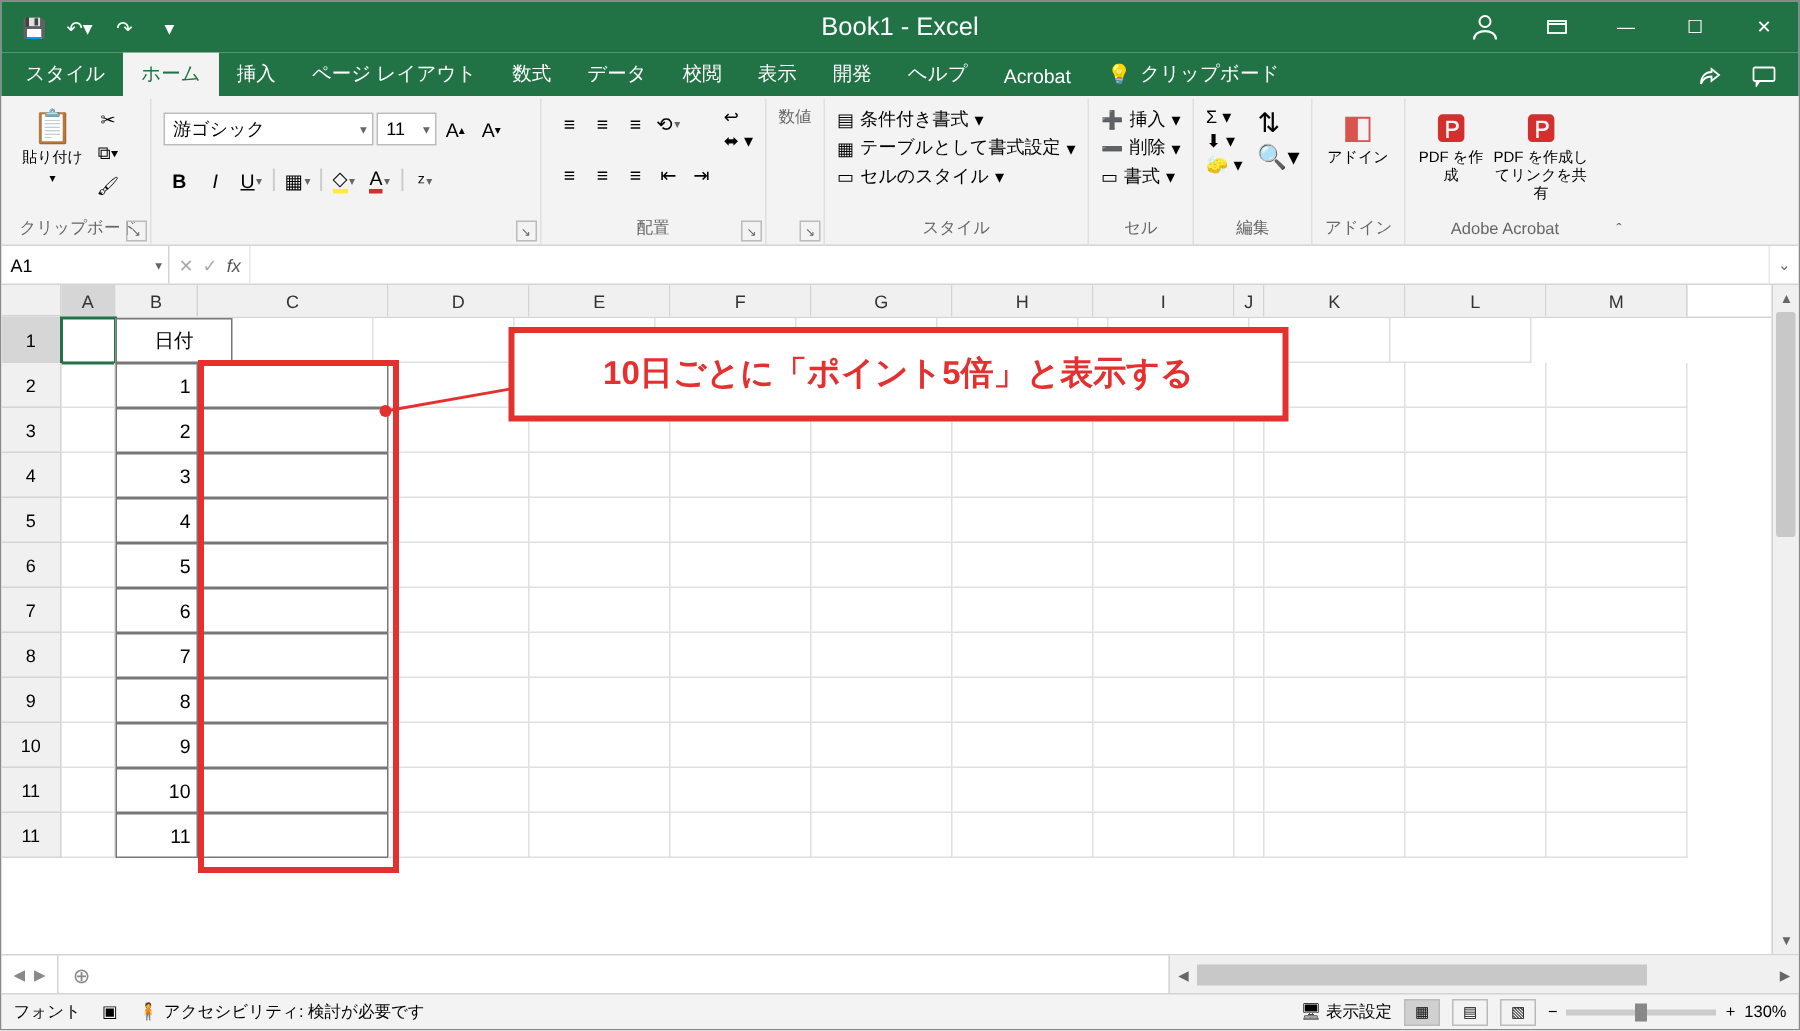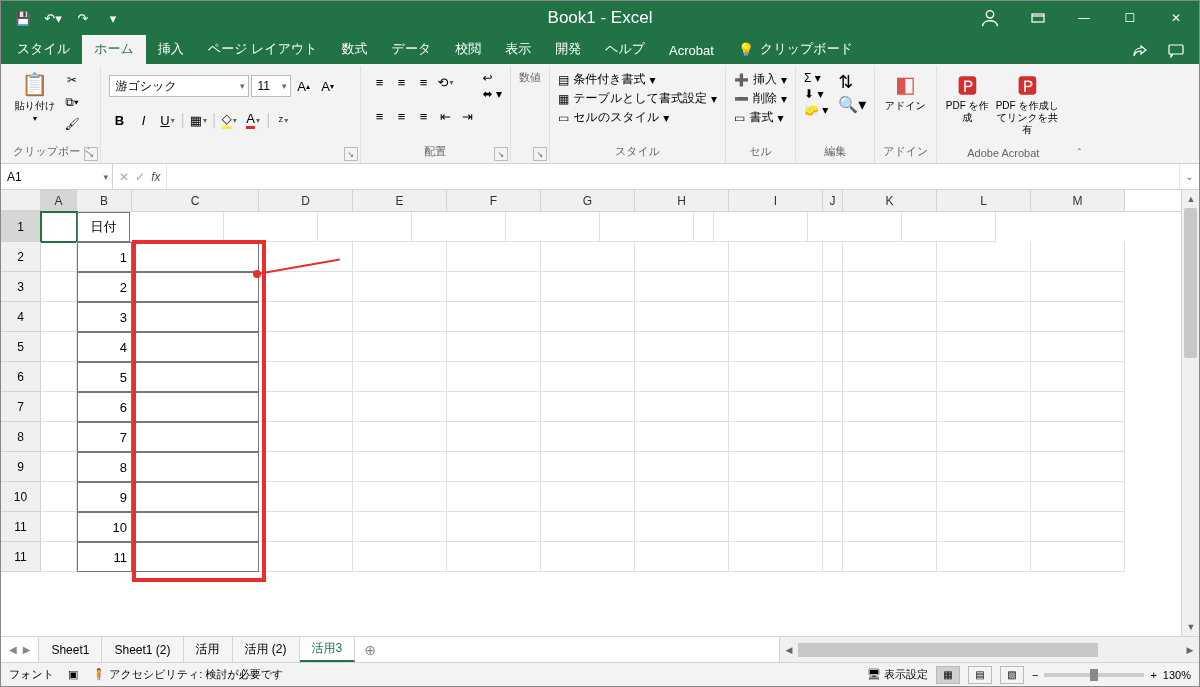--- a/index.html
+++ b/index.html
@@ -344,21 +344,21 @@
           <div class="ch" style="width:94px">I</div>
           <div class="ch" style="width:20px">J</div>
           <div class="ch" style="width:94px">K</div>
           <div class="ch" style="width:94px">L</div>
           <div class="ch" style="width:94px">M</div>
         </div>
         <div class="rows">
           <div class="row">
             <div class="rh active">1</div>
             <div class="cell active" style="width:36px"></div>
-            <div class="cell hdr" style="width:53px">日付</div>
+            <div class="cell hdr" style="width:78px">日付</div>
             <div class="cell" style="width:94px"></div>
             <div class="cell" style="width:94px"></div>
             <div class="cell" style="width:94px"></div>
             <div class="cell" style="width:94px"></div>
             <div class="cell" style="width:94px"></div>
             <div class="cell" style="width:94px"></div>
             <div class="cell" style="width:20px"></div>
             <div class="cell" style="width:94px"></div>
             <div class="cell" style="width:94px"></div>
             <div class="cell" style="width:94px"></div>
@@ -534,44 +534,38 @@
             <div class="cell" style="width:94px"></div>
             <div class="cell" style="width:94px"></div>
             <div class="cell" style="width:94px"></div>
             <div class="cell" style="width:20px"></div>
             <div class="cell" style="width:94px"></div>
             <div class="cell" style="width:94px"></div>
             <div class="cell" style="width:94px"></div>
           </div>
         </div>
         <div class="redbox" style="left:131px;top:50px;width:134px;height:342px;"></div>
+        <div class="callout" style="left:338px;top:28px;width:520px;">10日ごとに「ポイント5倍」と表示する</div>
         <div class="callout-dot" style="left:252px;top:80px;"></div>
         <div class="callout-line" style="left:256px;top:83px;width:84px;transform:rotate(-10deg);"></div>
       </div>
     <div class="vscroll">
       <div class="arrow">▲</div>
       <div class="track">
           <div class="thumb"></div>
         </div>
       <div class="arrow">▼</div>
     </div>
   </div>
 
   <div class="tabbar">
     <div class="tabnav">
       <span>◀</span>
       <span>▶</span>
     </div>
-    <div id="sheettabs" style="display:flex;">
-        <div class="sheettab">Sheet1</div>
-        <div class="sheettab">Sheet1 (2)</div>
-        <div class="sheettab">活用</div>
-        <div class="sheettab">活用 (2)</div>
-        <div class="sheettab active">活用3</div>
-      </div>
     <div class="newsheet">⊕</div>
     <div class="hscroll">
       <div class="arrow">◀</div>
       <div class="track">
           <div class="thumb"></div>
         </div>
       <div class="arrow">▶</div>
     </div>
   </div>
 

